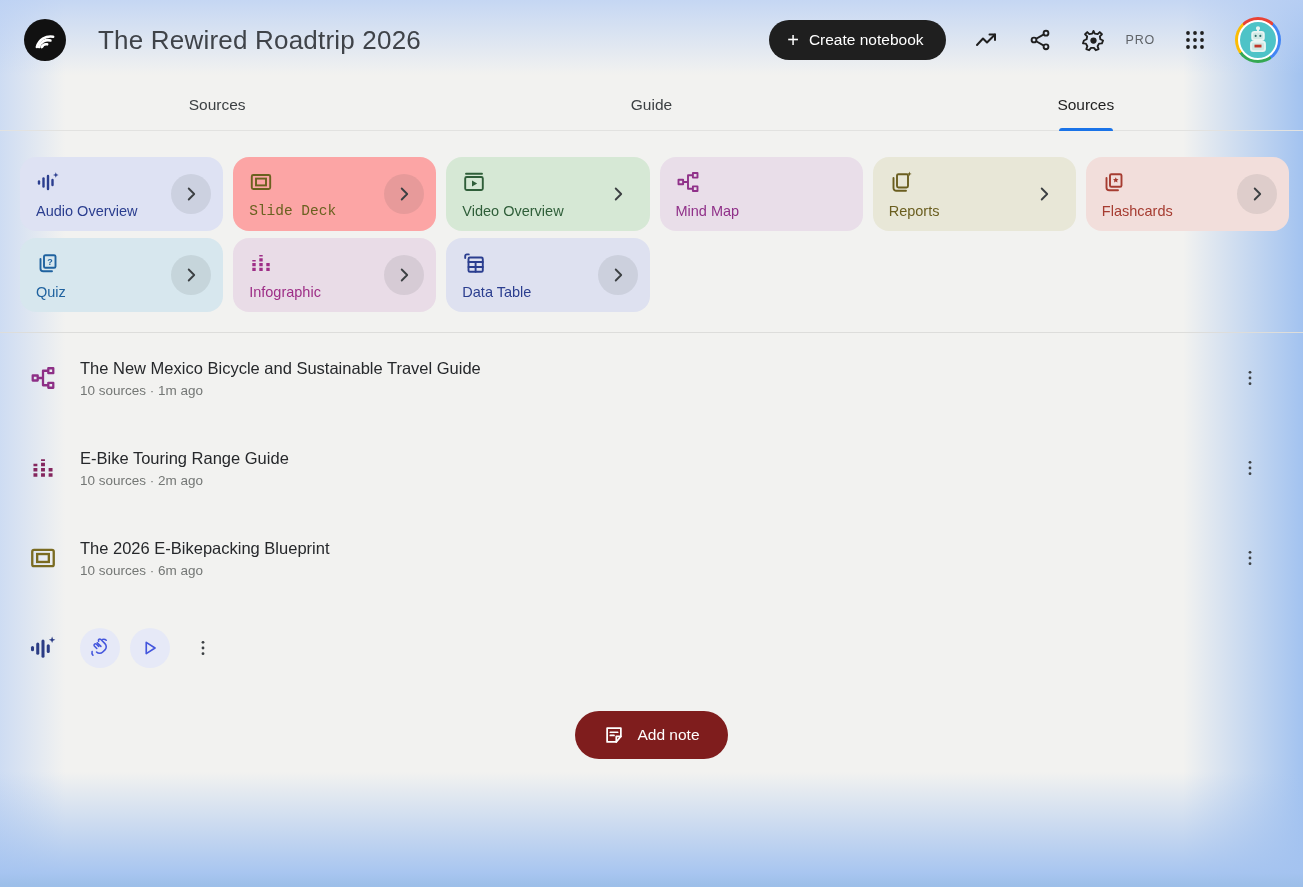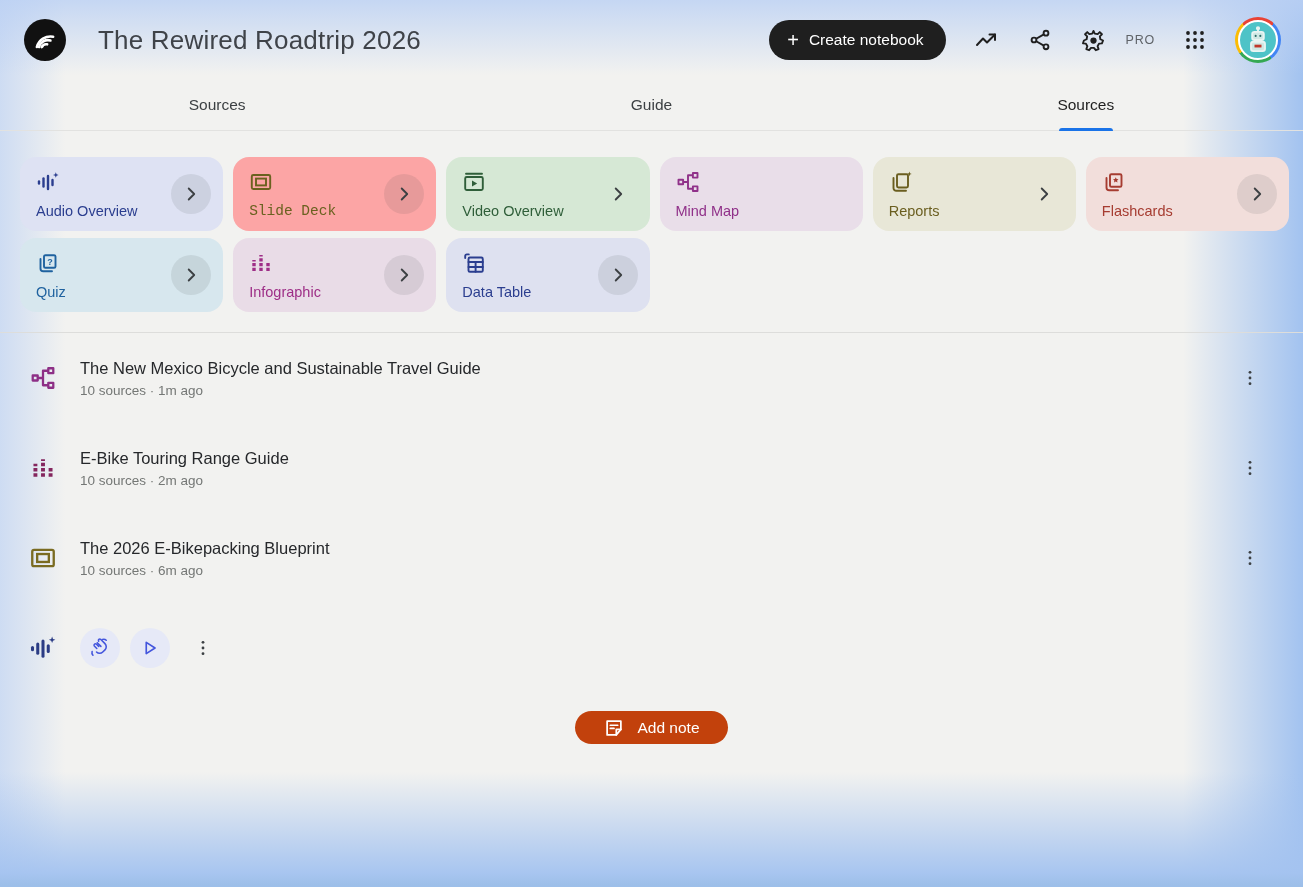--- a/index.html
+++ b/index.html
@@ -63,22 +63,22 @@
   .artifact-text { flex: 1 1 auto; min-width: 0; }
   .artifact-title { font-size: 16.5px; color: #26282b; margin-bottom: 5px; white-space: nowrap; overflow: hidden; }
   .artifact-meta { font-size: 13.5px; color: #747775; }
   .artifact-actions { display: flex; align-items: center; gap: 10px; flex: none; }
   .round-action { width: 40px; height: 40px; border-radius: 50%; border: none; background: #e6e9f7; display: flex; align-items: center; justify-content: center; cursor: pointer; color: #4456dd; padding: 0; }
   .kebab-btn { width: 34px; height: 34px; border: none; background: none; display: flex; align-items: center; justify-content: center; cursor: pointer; color: #3c4043; margin-left: 6px; padding: 0; }
 
   
   .footer { display: flex; justify-content: center; padding-top: 18px; flex: none; }
   .add-note-btn {
-    display: inline-flex; align-items: center; gap: 12px; background: #c2410c; color: #fff;
-    border: none; border-radius: 26px; height: 33px; padding: 0 28px;
+    display: inline-flex; align-items: center; gap: 12px; background: #7f1d1d; color: #fff;
+    border: none; border-radius: 26px; height: 48px; padding: 0 28px;
     font-family: inherit; font-size: 15.5px; font-weight: 500; cursor: pointer;
   }
   svg { display: block; }
 </style>
 </head>
 <body>
 
 <div class="page">
 
   <div class="header">

